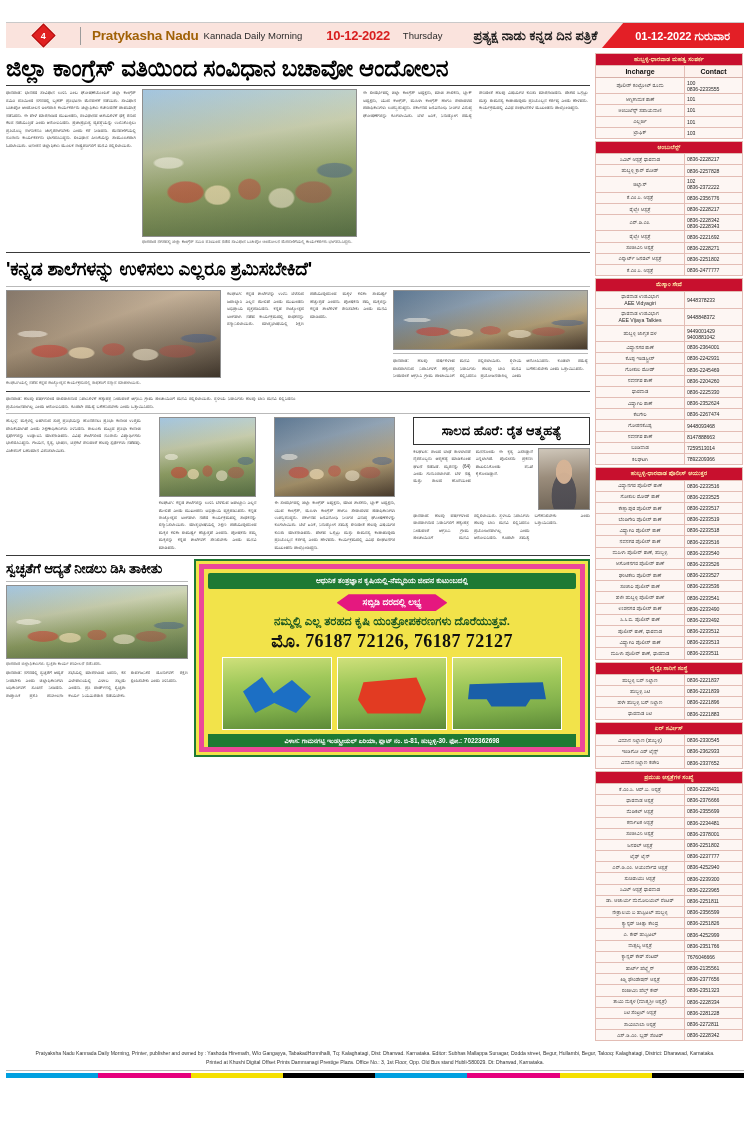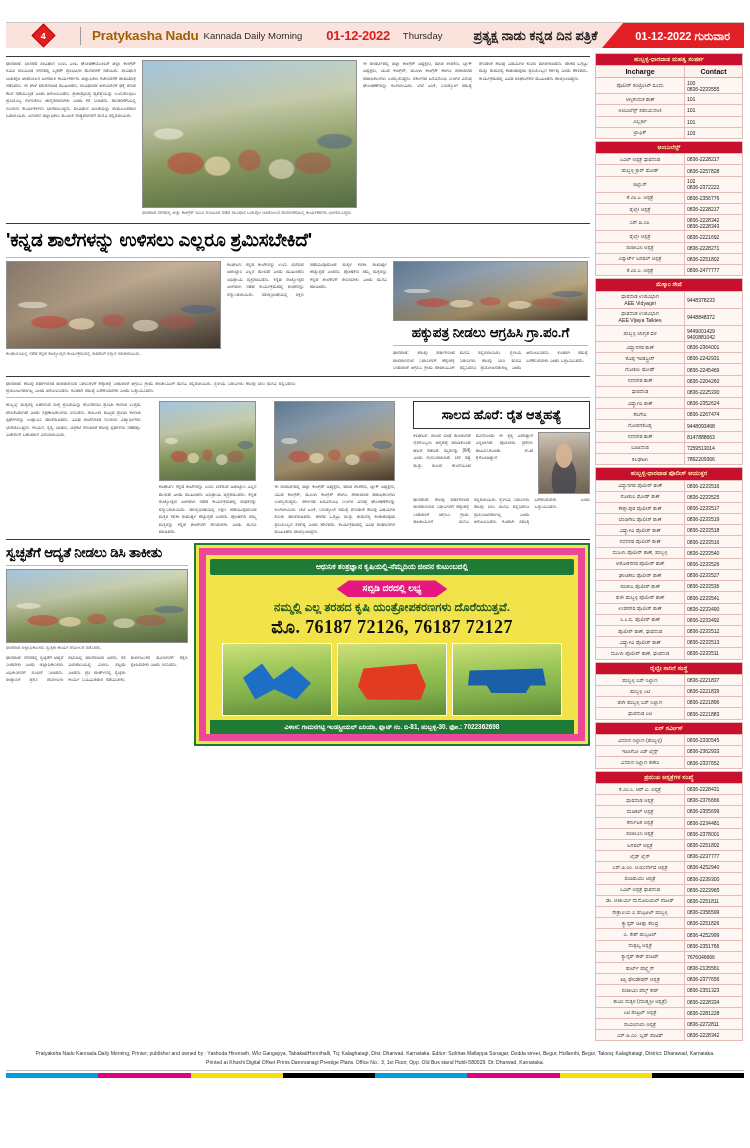--- a/index.html
+++ b/index.html
@@ -120,21 +120,21 @@
     background:#fdf6f3;
   }
   .side-table td.lbl { text-align:center; }
   .side-table td.num { text-align:left; width:58px; font-size:5.2px; letter-spacing:-0.1px; }
 
   
   .advert {
     border:2px solid #1e7a34; background:#f2e34a;
     padding:3px; position:relative;
   }
-  .ad-inner { border:7px solid #ec4899; padding:4px 4px 0 4px; }
+  .ad-inner { border:5px solid #ec4899; padding:4px 4px 0 4px; }
   .ad-banner {
     background:#1e7a34; color:#fff; text-align:center;
     font-size:7.5px; font-weight:bold; padding:3px 2px; border-radius:2px;
   }
   .ad-ribbon-wrap { display:flex; justify-content:center; margin:5px 0 4px 0; }
   .ad-ribbon {
     background:#e5187f; color:#fff; font-size:9px; font-weight:bold;
     padding:3px 26px; position:relative;
     clip-path: polygon(12px 0, calc(100% - 12px) 0, 100% 50%, calc(100% - 12px) 100%, 12px 100%, 0 50%);
   }
@@ -181,30 +181,31 @@
 
   <div class="masthead">
     <div class="mh-logo-wrap">
       <div class="mh-logo">
         <span>4</span>
       </div>
     </div>
     <div class="mh-divider"></div>
     <div class="mh-title">Pratykasha Nadu</div>
     <div class="mh-sub">Kannada Daily Morning</div>
-    <div class="mh-date">01-12-2022</div>
+    <div class="mh-date">10-12-2022</div>
     <div class="mh-day">Thursday</div>
     <div class="mh-kan">ಪ್ರತ್ಯಕ್ಷ ನಾಡು ಕನ್ನಡ ದಿನ ಪತ್ರಿಕೆ</div>
     <div class="mh-redtag">01-12-2022 ಗುರುವಾರ</div>
   </div>
 
   <div class="body-grid">
 
     <div class="left-col">
 
+      <h1 class="hl">ಜಿಲ್ಲಾ ಕಾಂಗ್ರೆಸ್ ವತಿಯಿಂದ ಸಂವಿಧಾನ ಬಚಾವೋ ಆಂದೋಲನ</h1>
       <div class="rule"></div>
 
       <div style="display:flex; gap:6px;">
         <div style="width:130px;">
           <div class="body-text">ಧಾರವಾಡ: ಭಾರತದ ಸಂವಿಧಾನ ಉಳಿಸಿ ಎಂಬ ಘೋಷಣೆಯೊಂದಿಗೆ ಜಿಲ್ಲಾ ಕಾಂಗ್ರೆಸ್ ಸಮಿತಿ ವತಿಯಿಂದ ನಗರದಲ್ಲಿ ಬೃಹತ್ ಪ್ರತಿಭಟನಾ ಮೆರವಣಿಗೆ ನಡೆಯಿತು. ಸಂವಿಧಾನ ಬಚಾವೋ ಆಂದೋಲನ ಅಂಗವಾಗಿ ಕಾರ್ಯಕರ್ತರು ಜಿಲ್ಲಾಧಿಕಾರಿ ಕಚೇರಿವರೆಗೆ ಪಾದಯಾತ್ರೆ ನಡೆಸಿದರು. ಈ ವೇಳೆ ಮಾತನಾಡಿದ ಮುಖಂಡರು, ಸಂವಿಧಾನದ ಆಶಯಗಳಿಗೆ ಧಕ್ಕೆ ತರುವ ಕೆಲಸ ನಡೆಯುತ್ತಿದೆ ಎಂದು ಆರೋಪಿಸಿದರು. ಪ್ರಜಾಪ್ರಭುತ್ವ ವ್ಯವಸ್ಥೆಯನ್ನು ಉಳಿಸಿಕೊಳ್ಳಲು ಪ್ರತಿಯೊಬ್ಬ ನಾಗರಿಕರೂ ಜಾಗೃತರಾಗಬೇಕು ಎಂದು ಕರೆ ನೀಡಿದರು. ಮೆರವಣಿಗೆಯಲ್ಲಿ ನೂರಾರು ಕಾರ್ಯಕರ್ತರು ಭಾಗವಹಿಸಿದ್ದರು. ಸಂವಿಧಾನ ಪೀಠಿಕೆಯನ್ನು ಸಾಮೂಹಿಕವಾಗಿ ಓದಲಾಯಿತು. ಅನಂತರ ಜಿಲ್ಲಾಧಿಕಾರಿ ಮೂಲಕ ರಾಷ್ಟ್ರಪತಿಗಳಿಗೆ ಮನವಿ ಸಲ್ಲಿಸಲಾಯಿತು.</div>
         </div>
         <div style="width:215px;">
           <div class="photo" style="width:100%; height:148px;"></div>
           <div class="caption">ಧಾರವಾಡ ನಗರದಲ್ಲಿ ಜಿಲ್ಲಾ ಕಾಂಗ್ರೆಸ್ ಸಮಿತಿ ವತಿಯಿಂದ ನಡೆದ ಸಂವಿಧಾನ ಬಚಾವೋ ಆಂದೋಲನ ಮೆರವಣಿಗೆಯಲ್ಲಿ ಕಾರ್ಯಕರ್ತರು ಭಾಗವಹಿಸಿದ್ದರು.</div>
         </div>
@@ -223,21 +224,20 @@
       <div style="display:flex; gap:6px;">
         <div style="width:215px;">
           <div class="photo indoor" style="width:100%; height:88px;"></div>
           <div class="caption">ಕಲಘಟಗಿಯಲ್ಲಿ ನಡೆದ ಕನ್ನಡ ರಾಜ್ಯೋತ್ಸವ ಕಾರ್ಯಕ್ರಮದಲ್ಲಿ ಸಾಧಕರಿಗೆ ಸನ್ಮಾನ ಮಾಡಲಾಯಿತು.</div>
         </div>
         <div style="width:160px;">
           <div class="body-text" style="column-count:2; column-gap:6px;">ಕಲಘಟಗಿ: ಕನ್ನಡ ಶಾಲೆಗಳನ್ನು ಉಳಿಸಿ ಬೆಳೆಸುವ ಜವಾಬ್ದಾರಿ ಎಲ್ಲರ ಮೇಲಿದೆ ಎಂದು ಮುಖಂಡರು ಅಭಿಪ್ರಾಯ ವ್ಯಕ್ತಪಡಿಸಿದರು. ಕನ್ನಡ ರಾಜ್ಯೋತ್ಸವ ಅಂಗವಾಗಿ ನಡೆದ ಕಾರ್ಯಕ್ರಮದಲ್ಲಿ ಸಾಧಕರನ್ನು ಸನ್ಮಾನಿಸಲಾಯಿತು. ಮಾತೃಭಾಷೆಯಲ್ಲಿ ಶಿಕ್ಷಣ ಪಡೆಯುವುದರಿಂದ ಮಕ್ಕಳ ಕಲಿಕಾ ಸಾಮರ್ಥ್ಯ ಹೆಚ್ಚುತ್ತದೆ ಎಂದರು. ಪೋಷಕರು ತಮ್ಮ ಮಕ್ಕಳನ್ನು ಕನ್ನಡ ಶಾಲೆಗಳಿಗೆ ಸೇರಿಸಬೇಕು ಎಂದು ಮನವಿ ಮಾಡಿದರು.</div>
         </div>
         <div style="width:195px;">
           <div class="photo stage" style="width:100%; height:60px; margin-bottom:3px;"></div>
-          <h2 class="subhl">ಹಕ್ಕುಪತ್ರ ನೀಡಲು ಆಗ್ರಹಿಸಿ ಗ್ರಾ.ಪಂ.ಗೆ</h2>
           <div class="rule-thin"></div>
           <div class="body-text" style="column-count:3; column-gap:5px;">ಧಾರವಾಡ: ಹಲವು ವರ್ಷಗಳಿಂದ ವಾಸವಾಗಿರುವ ನಿವಾಸಿಗಳಿಗೆ ಹಕ್ಕುಪತ್ರ ನೀಡುವಂತೆ ಆಗ್ರಹಿಸಿ ಗ್ರಾಮ ಪಂಚಾಯಿತಿಗೆ ಮನವಿ ಸಲ್ಲಿಸಲಾಯಿತು. ಸ್ಥಳೀಯ ನಿವಾಸಿಗಳು ಹಲವು ಬಾರಿ ಮನವಿ ಸಲ್ಲಿಸಿದರೂ ಪ್ರಯೋಜನವಾಗಿಲ್ಲ ಎಂದು ಆರೋಪಿಸಿದರು. ಕೂಡಲೇ ಸಮಸ್ಯೆ ಬಗೆಹರಿಸಬೇಕು ಎಂದು ಒತ್ತಾಯಿಸಿದರು.</div>
         </div>
       </div>
 
       <div class="rule" style="margin-top:4px;"></div>
 
       <div style="display:flex; gap:6px; align-items:flex-start;">
         <div class="body-text" style="flex:1; column-count:2; column-gap:5px;">ಧಾರವಾಡ: ಹಲವು ವರ್ಷಗಳಿಂದ ವಾಸವಾಗಿರುವ ನಿವಾಸಿಗಳಿಗೆ ಹಕ್ಕುಪತ್ರ ನೀಡುವಂತೆ ಆಗ್ರಹಿಸಿ ಗ್ರಾಮ ಪಂಚಾಯಿತಿಗೆ ಮನವಿ ಸಲ್ಲಿಸಲಾಯಿತು. ಸ್ಥಳೀಯ ನಿವಾಸಿಗಳು ಹಲವು ಬಾರಿ ಮನವಿ ಸಲ್ಲಿಸಿದರೂ ಪ್ರಯೋಜನವಾಗಿಲ್ಲ ಎಂದು ಆರೋಪಿಸಿದರು. ಕೂಡಲೇ ಸಮಸ್ಯೆ ಬಗೆಹರಿಸಬೇಕು ಎಂದು ಒತ್ತಾಯಿಸಿದರು.</div>
       </div>

